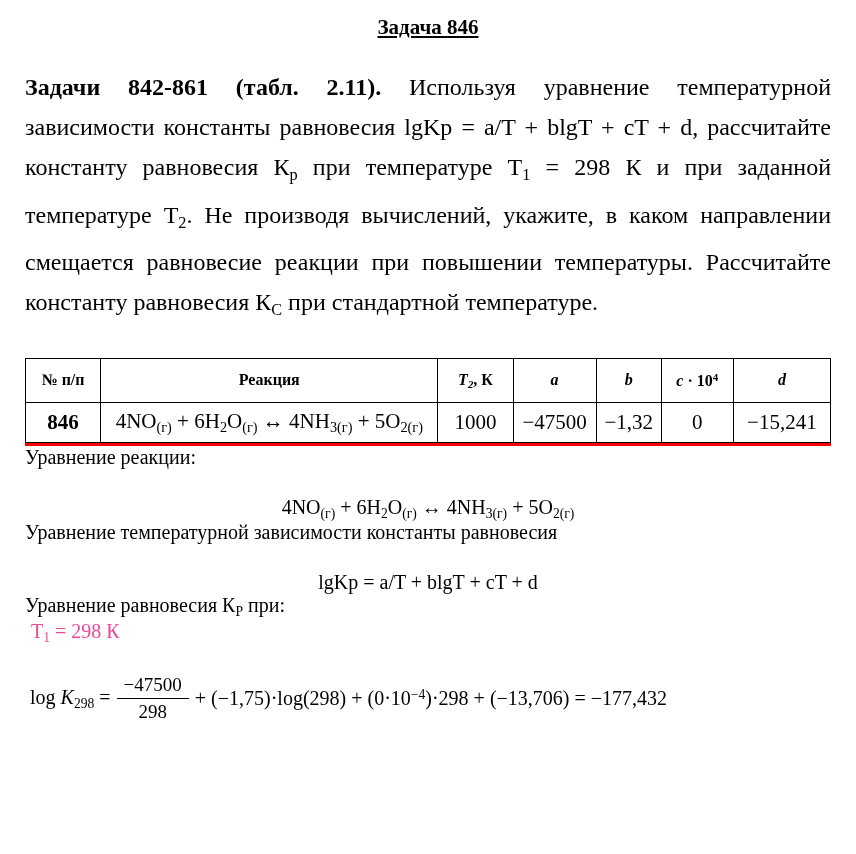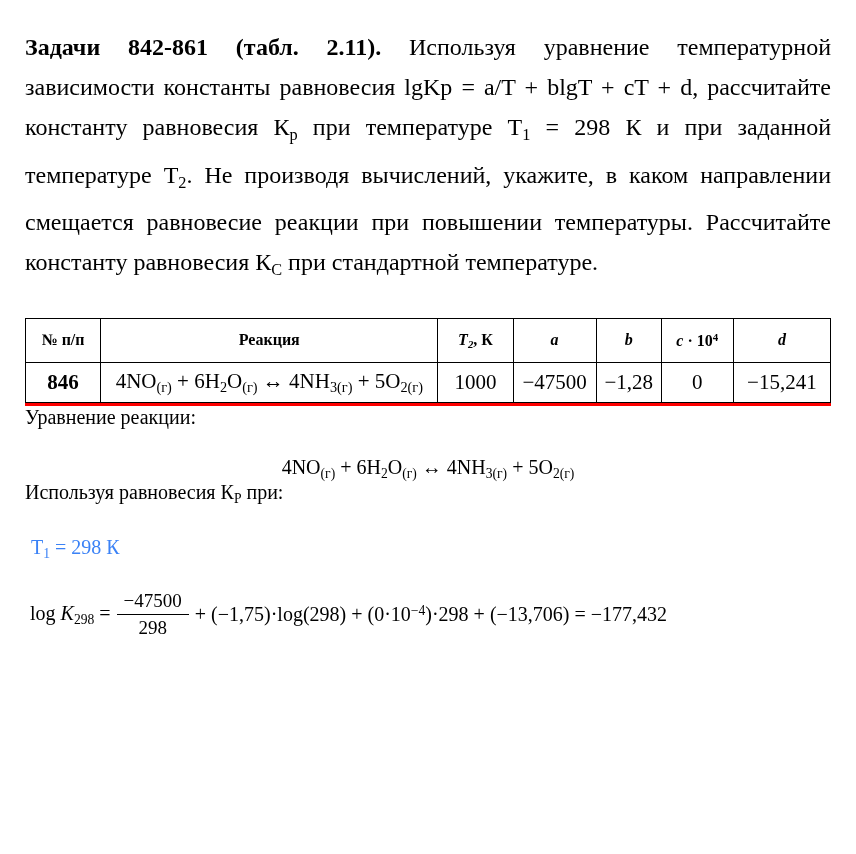--- a/index.html
+++ b/index.html
@@ -39,39 +39,40 @@
     overflow: hidden;
   }
   .data-table th { font-size: 16px; font-weight: bold; height: 44px; }
   .data-table td { font-size: 21px; height: 40px; }
   td.bold-cell { font-weight: bold; }
 
   .red-line { height: 3px; background: #fe0000; }
 
   .label { font-size: 20px; }
   .centered { margin-top: 27px; font-size: 20px; text-align: center; }
-  .red-text { margin-top: 29px; font-size: 20px; color: #3b82f6; padding-left: 6px; }
+  .red-text { font-size: 20px; color: #ec4899; padding-left: 6px; }
 
   .formula {
     margin-top: 26px; padding-left: 5px;
     font-size: 20px;
     display: flex; align-items: center;
     white-space: nowrap;
   }
   .frac {
     display: inline-flex; flex-direction: column;
     text-align: center; margin: 0 6px; font-size: 19px; line-height: 26px;
   }
   .frac .num { border-bottom: 1.6px solid #000; padding: 0 7px; }
 </style>
 </head>
 <body>
 
 <div class="page">
 
+  <h1 class="title">Задача 846</h1>
 
   <p class="para"><span class="b">Задачи 842-861 (табл. 2.11). </span><span>Используя уравнение температурной зависимости константы равновесия lgKp = a/T + blgT + cT + d, рассчитайте константу равновесия К</span><span class="sub">р</span><span> при температуре Т</span><span class="sub">1</span><span> = 298 К и при заданной температуре Т</span><span class="sub">2</span><span>. Не производя вычислений, укажите, в каком направлении смещается равновесие реакции при повышении температуры. Рассчитайте константу равновесия К</span><span class="sub">С</span><span> при стандартной температуре.</span></p>
 
   <table class="data-table">
     <colgroup>
       <col style="width:75px">
         <col style="width:337px">
         <col style="width:75px">
       <col style="width:83px">
         <col style="width:65px">
@@ -88,36 +89,38 @@
         <th><span class="i">c</span><span> · 10</span><span class="sup">4</span></th>
         <th class="i">d</th>
       </tr>
     </thead>
     <tbody>
       <tr>
         <td class="bold-cell">846</td>
         <td><span>4NO</span><span class="sub">(г)</span><span> + 6H</span><span class="sub">2</span><span>O</span><span class="sub">(г)</span><span> ↔ 4NH</span><span class="sub">3(г)</span><span> + 5O</span><span class="sub">2(г)</span></td>
         <td>1000</td>
         <td>−47500</td>
-        <td>−1,28</td>
+        <td>−1,32</td>
         <td>0</td>
         <td>−15,241</td>
       </tr>
     </tbody>
   </table>
   <div class="red-line"></div>
 
 
   <p class="label">Уравнение реакции:</p>
 
   <p class="centered"><span>4NO</span><span class="sub">(г)</span><span> + 6H</span><span class="sub">2</span><span>O</span><span class="sub">(г)</span><span>  ↔ 4NH</span><span class="sub">3(г)</span><span>  + 5O</span><span class="sub">2(г)</span></p>
 
+  <p class="label">Уравнение температурной зависимости константы равновесия</p>
 
+  <p class="centered">lgKp = a/T + blgT + cT + d</p>
 
-  <p class="label"><span>Используя равновесия К</span><span class="sub">Р</span><span> при:</span></p>
+  <p class="label"><span>Уравнение равновесия К</span><span class="sub">Р</span><span> при:</span></p>
 
   <p class="red-text"><span>Т</span><span class="sub">1</span><span> = 298 К</span></p>
 
   <div class="formula">
     <span><span>log </span><span class="i">K</span><span class="sub">298</span><span> =</span></span>
     <span class="frac">
       <span class="num">−47500</span>
       <span class="den">298</span>
     </span>
     <span><span>+ (−1,75)·log(298) + (0·10</span><span class="sup">−4</span><span>)·298 + (−13,706) = −177,432</span></span>

